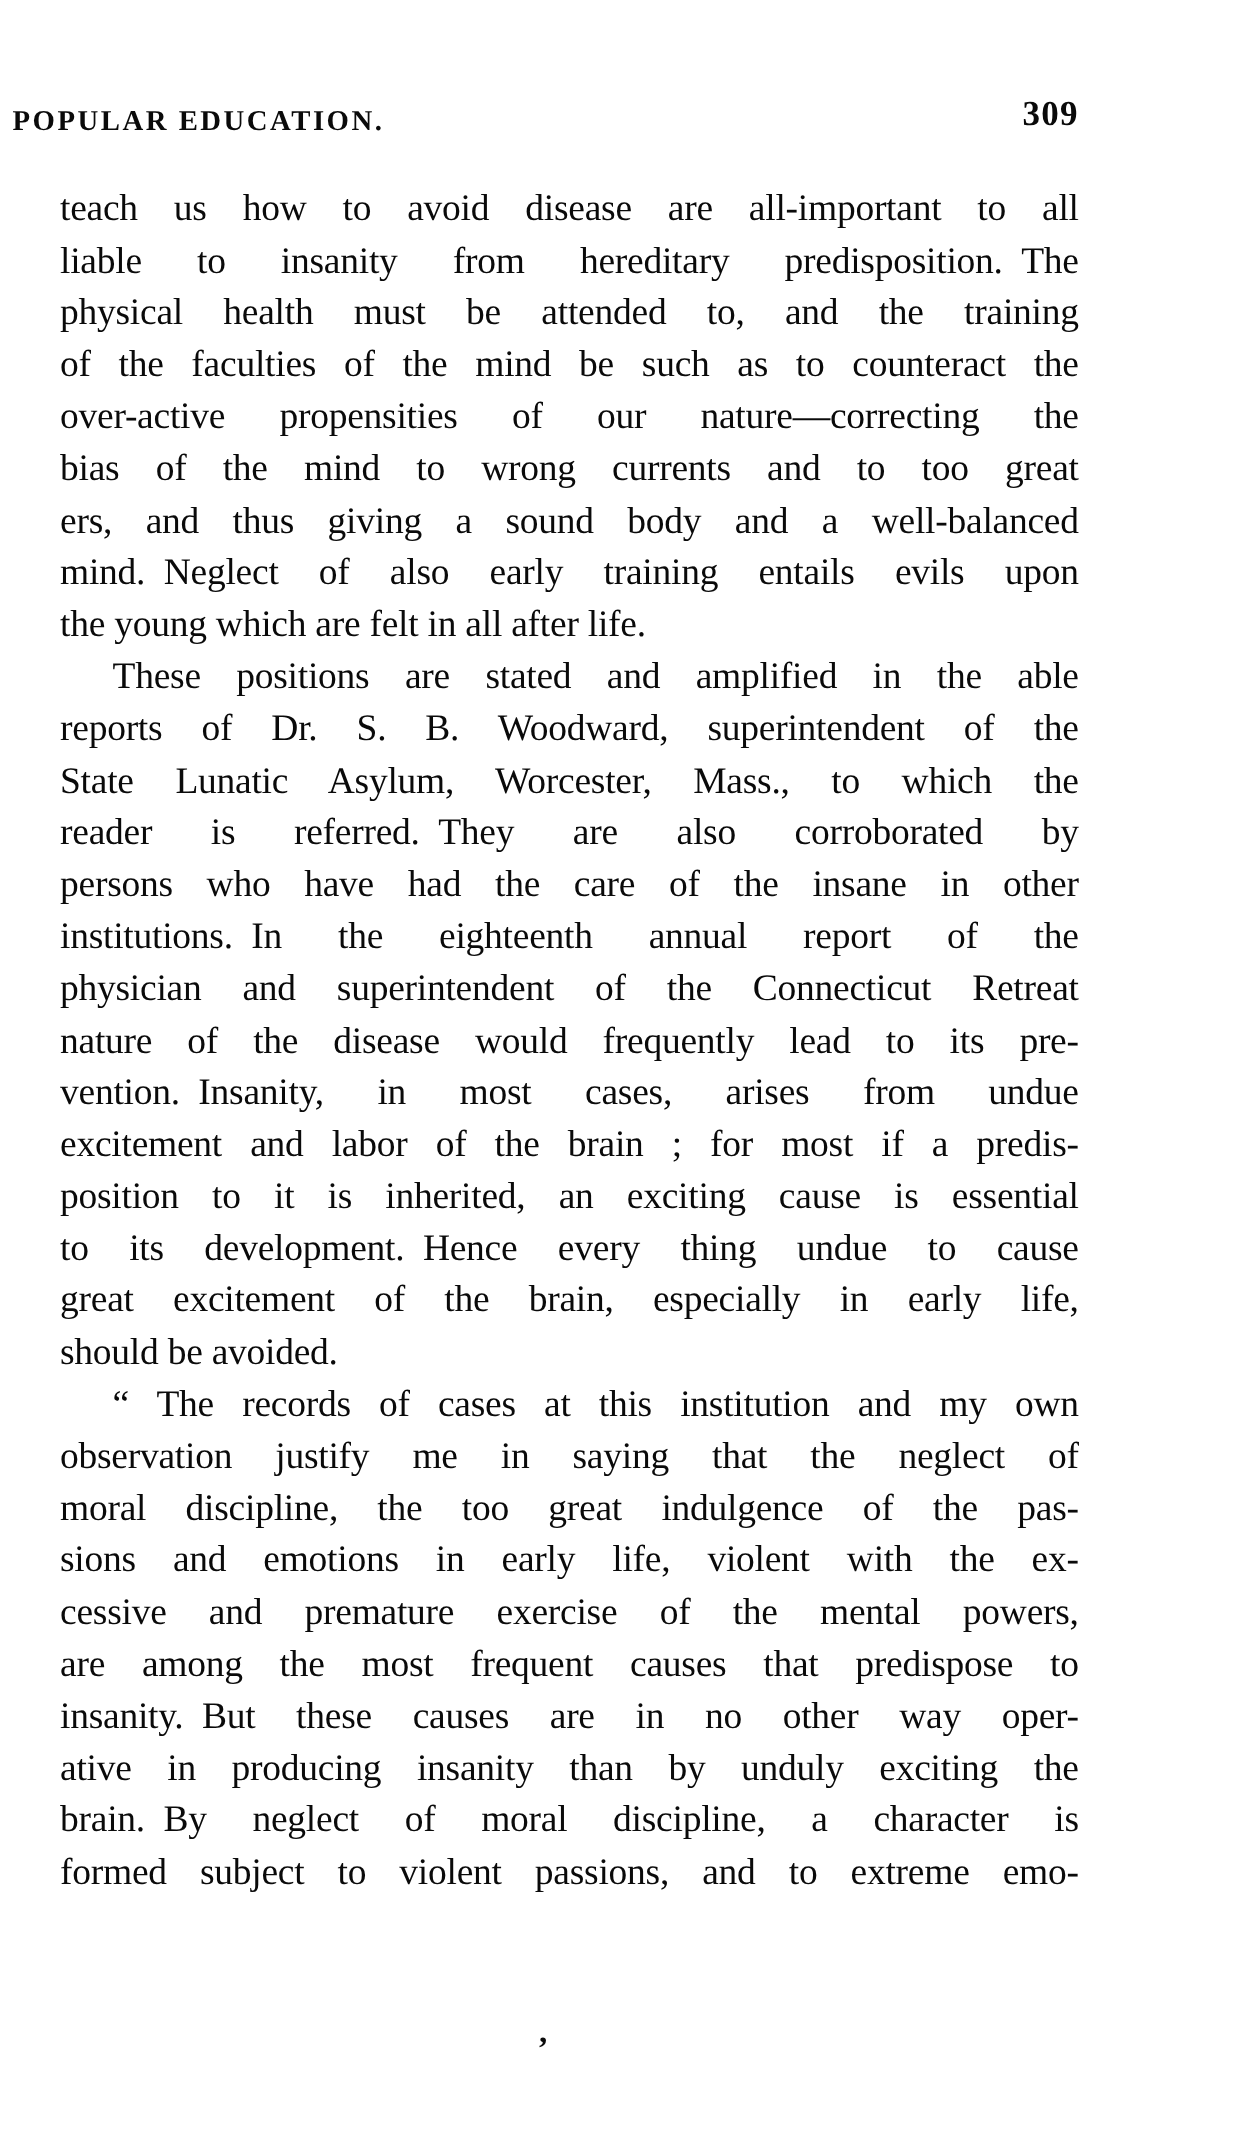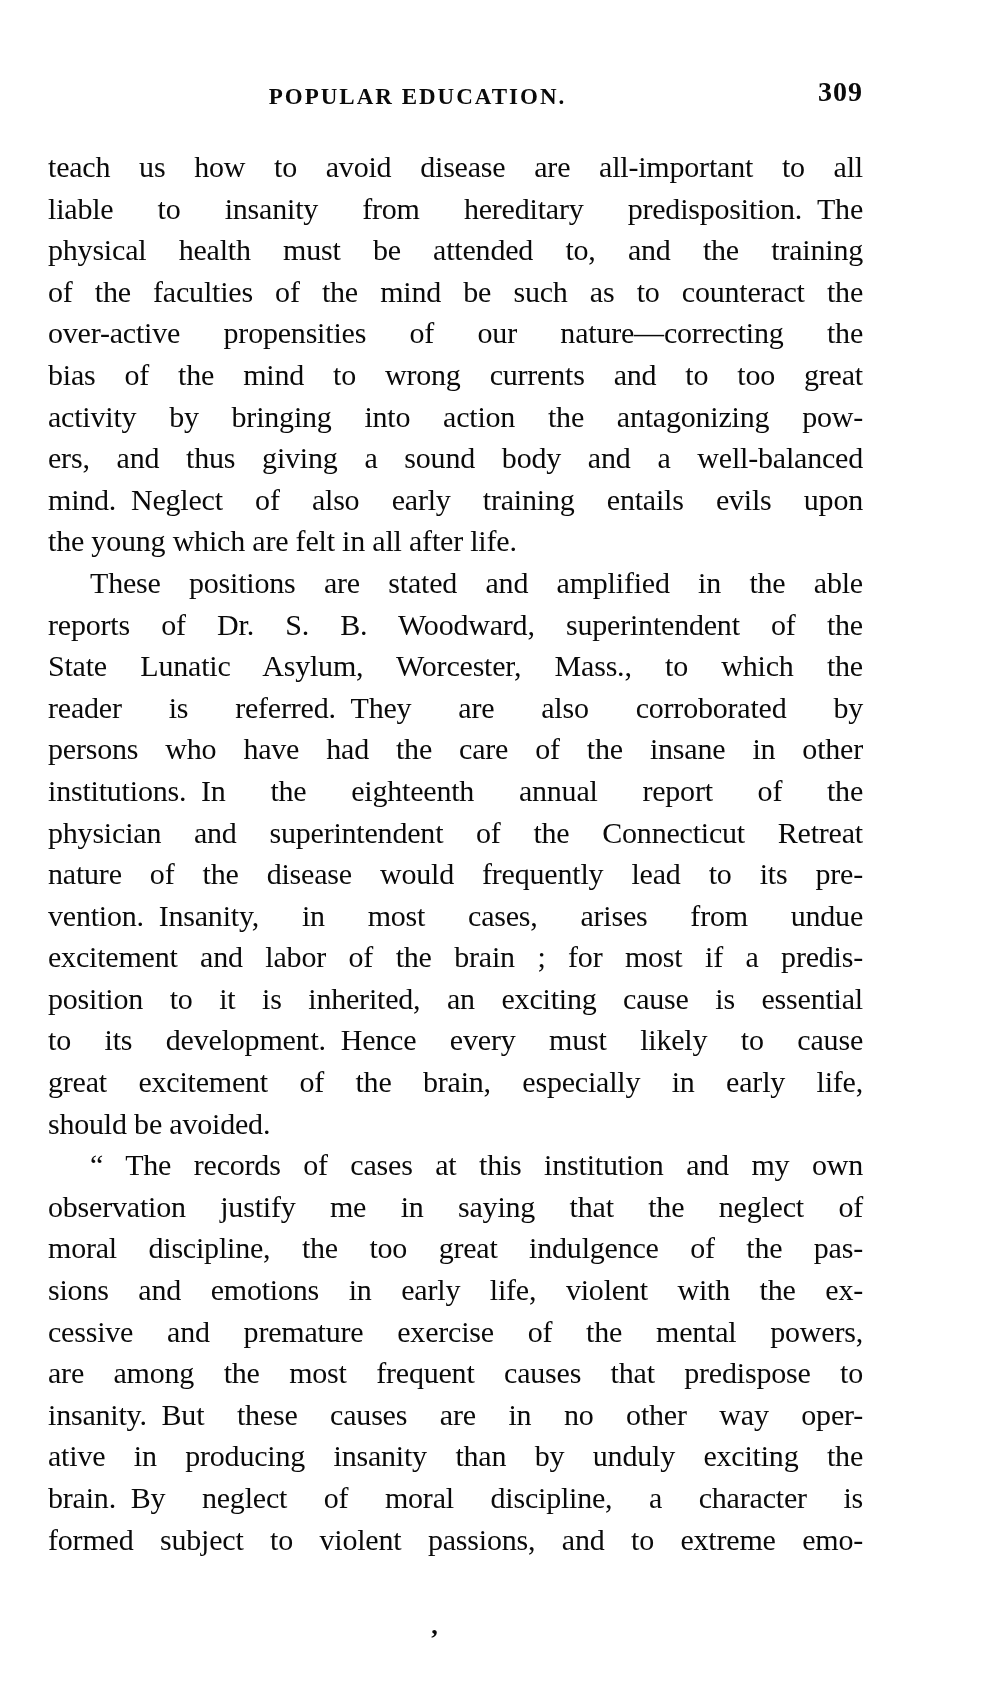--- a/index.html
+++ b/index.html
@@ -15,21 +15,21 @@
     color: #0a0a0a;
     font-family: "Liberation Serif", serif;
     overflow: hidden;
   }
   .page-header {
     position: absolute;
     top: 84px;
     left: 48px;
     width: 815px;
     height: 36px;
-    text-align: center;
+    text-align: left;
   }
   .running-title {
     display: inline-block;
     transform: translateX(-38px);
     font-size: 23px;
     font-weight: 700;
     letter-spacing: 2px;
     white-space: nowrap;
   }
   .page-number {
@@ -81,38 +81,37 @@
   </header>
 
   <main class="body-text">
     <div class="paragraph">
         <div class="line">teach us how to avoid disease are all-important to all</div>
         <div class="line">liable to insanity from hereditary predisposition. The</div>
         <div class="line">physical health must be attended to, and the training</div>
         <div class="line">of the faculties of the mind be such as to counteract the</div>
         <div class="line">over-active propensities of our nature—correcting the</div>
         <div class="line">bias of the mind to wrong currents and to too great</div>
-        <div class="line">activity by bringing into action the antagonizing pow-</div>
         <div class="line">ers, and thus giving a sound body and a well-balanced</div>
         <div class="line">mind. Neglect of also early training entails evils upon</div>
         <div class="line ragged">the young which are felt in all after life.</div>
       </div>
     <div class="paragraph">
         <div class="line indent">These positions are stated and amplified in the able</div>
         <div class="line">reports of Dr. S. B. Woodward, superintendent of the</div>
         <div class="line">State Lunatic Asylum, Worcester, Mass., to which the</div>
         <div class="line">reader is referred. They are also corroborated by</div>
         <div class="line">persons who have had the care of the insane in other</div>
         <div class="line">institutions. In the eighteenth annual report of the</div>
         <div class="line">physician and superintendent of the Connecticut Retreat</div>
         <div class="line">nature of the disease would frequently lead to its pre-</div>
         <div class="line">vention. Insanity, in most cases, arises from undue</div>
         <div class="line">excitement and labor of the brain ; for most if a predis-</div>
         <div class="line">position to it is inherited, an exciting cause is essential</div>
-        <div class="line">to its development. Hence every must likely to cause</div>
+        <div class="line">to its development. Hence every thing undue to cause</div>
         <div class="line">great excitement of the brain, especially in early life,</div>
         <div class="line ragged">should be avoided.</div>
       </div>
     <div class="paragraph">
         <div class="line indent">“ The records of cases at this institution and my own</div>
         <div class="line">observation justify me in saying that the neglect of</div>
         <div class="line">moral discipline, the too great indulgence of the pas-</div>
         <div class="line">sions and emotions in early life, violent with the ex-</div>
         <div class="line">cessive and premature exercise of the mental powers,</div>
         <div class="line">are among the most frequent causes that predispose to</div>

